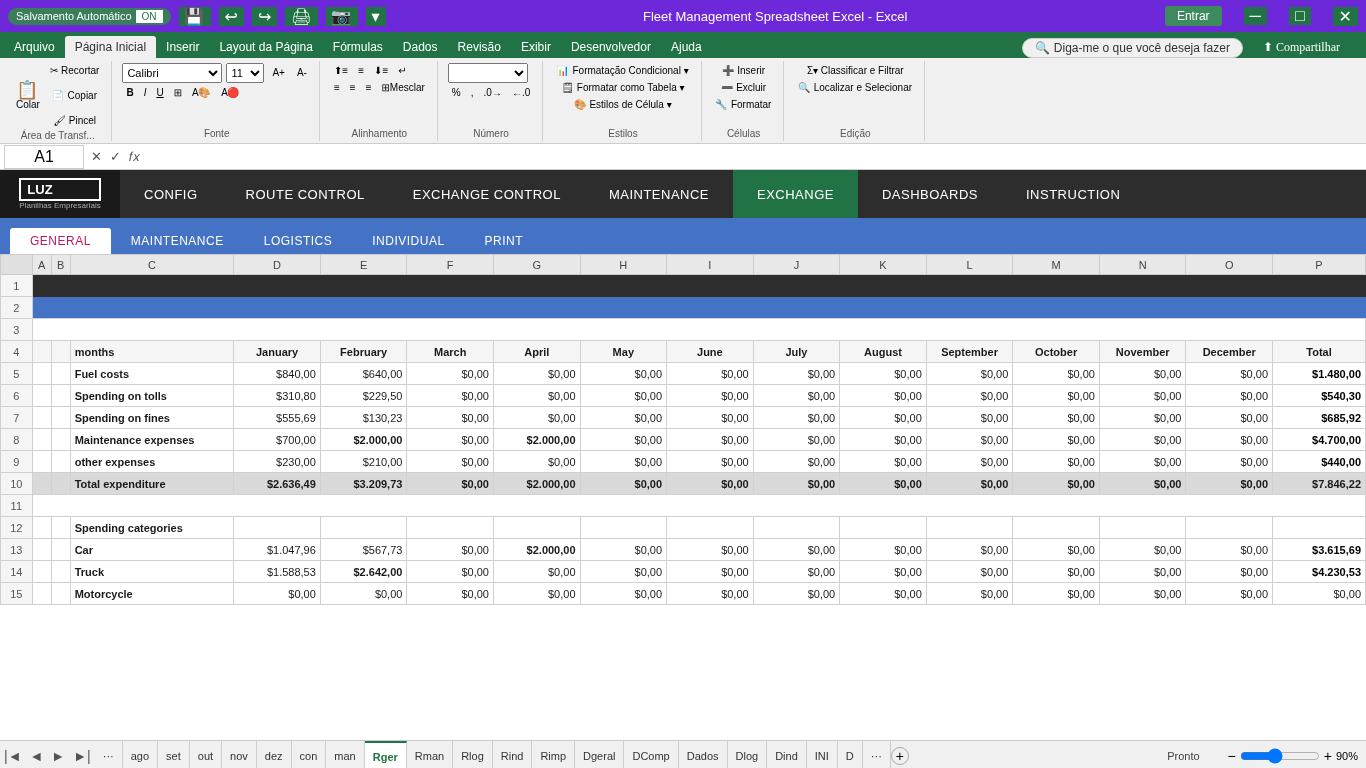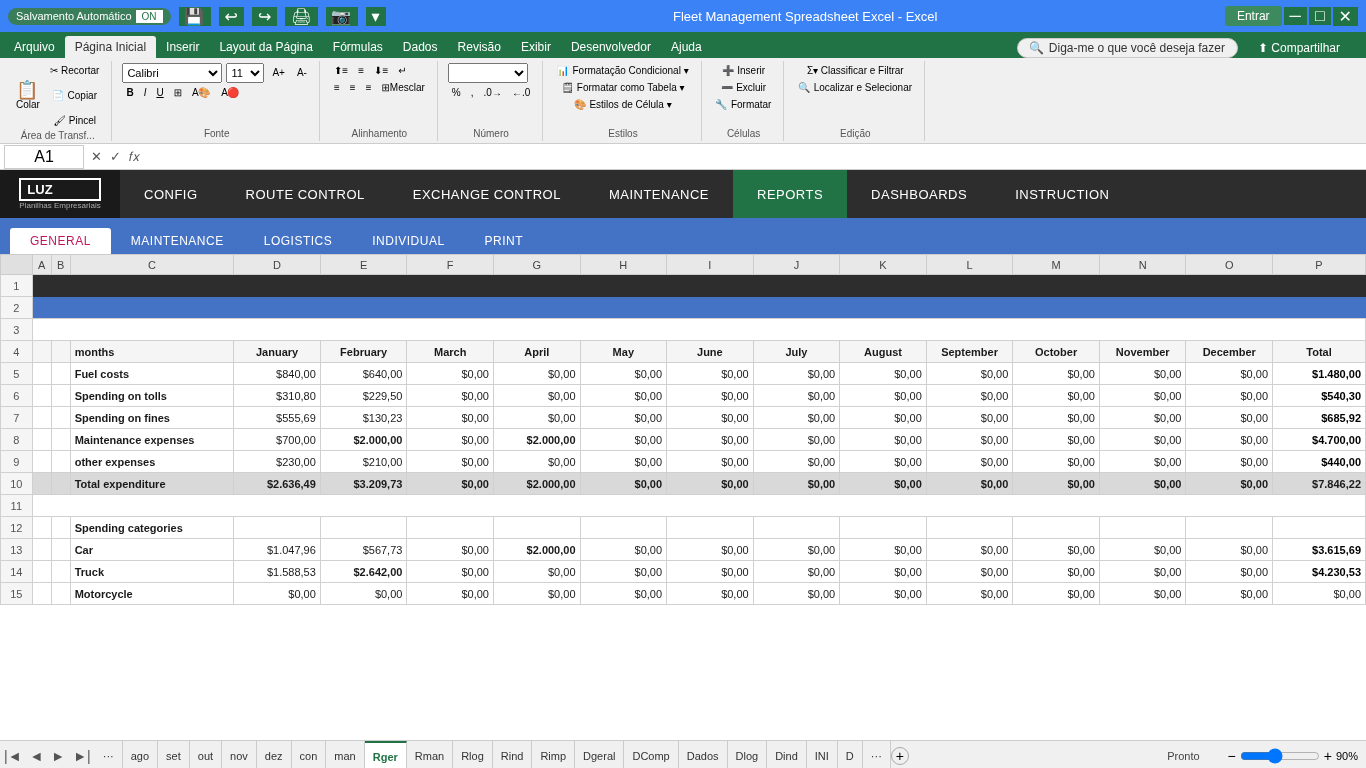--- a/index.html
+++ b/index.html
@@ -1,31 +1,31 @@
 <!DOCTYPE html>
 <html><head>
   <meta charset="utf-8">
   <style>
     * { box-sizing: border-box; margin: 0; padding: 0; }
     body { font-family: 'Segoe UI', Arial, sans-serif; font-size: 11px; background: #f0f0f0; overflow: hidden; width: 1366px; height: 768px; }
 
     
     .title-bar {
-      background: #3b82f6;
+      background: #6d28d9;
       color: white;
       height: 30px;
       display: flex;
       align-items: center;
       justify-content: space-between;
       padding: 16px 8px;
       font-size: 12px;
     }
     .title-bar-left { display: flex; align-items: center; gap: 8px; }
     .title-bar-center { flex: 1; text-align: center; font-size: 13px; }
-    .title-bar-right { display: flex; align-items: center; gap: 2px; }
+    .title-bar-right { display: flex; align-items: center; gap: 22px; }
     .title-bar-btn { background: #217346; border: none; color: white; font-size: 16px; cursor: pointer; padding: 0 6px; }
     .autosave-toggle { background: #3a7d5a; border-radius: 10px; padding: 2px 8px; font-size: 11px; display: flex; align-items: center; gap: 4px; }
     .toggle-on { background: white; color: #217346; border-radius: 0; padding: 1px 6px; font-size: 10px; }
 
     
     .ribbon-tabs {
       background: #217346;
       display: flex;
       align-items: flex-end;
       padding: 0 4px;
@@ -261,21 +261,21 @@
   <div class="ribbon-tab">Dados</div>
   <div class="ribbon-tab">Revisão</div>
   <div class="ribbon-tab">Exibir</div>
   <div class="ribbon-tab">Desenvolvedor</div>
   <div class="ribbon-tab">Ajuda</div>
   <div style="margin-left:auto;display:flex;align-items:center;gap:6px;padding-right:8px;">
     <div style="background:#f0f0f0;border:1px solid #ccc;border-radius:12px;padding:2px 12px;display:flex;align-items:center;gap:4px;color:#333;font-size:12px;">
       <span>🔍</span>
       <span>Diga-me o que você deseja fazer</span>
     </div>
-    <button style="background:#217346;border:none;color:white;padding:3px 14px;border-radius:3px;cursor:pointer;font-size:12px;">⬆ Compartilhar</button>
+    <button style="background:#217346;border:none;color:white;padding:3px 14px;border-radius:3px;cursor:pointer;font-size:12px;font-family:Liberation Serif, serif;">⬆ Compartilhar</button>
   </div>
 </div>
 
 <div class="ribbon">
 
   <div class="ribbon-group">
     <div style="display:flex;gap:2px;align-items:center;">
       <button class="ribbon-btn">
         <span class="ribbon-icon">📋</span>
         <span>Colar</span>
@@ -389,21 +389,21 @@
     <div class="app-logo">
       <div>
         <div class="logo-box">LUZ</div>
         <span class="logo-sub">Planilhas Empresariais</span>
       </div>
     </div>
     <div class="nav-item">CONFIG</div>
     <div class="nav-item">ROUTE CONTROL</div>
     <div class="nav-item">EXCHANGE CONTROL</div>
     <div class="nav-item">MAINTENANCE</div>
-    <div class="nav-item active">REPORTS</div>
+    <div class="nav-item active">EXCHANGE</div>
     <div class="nav-item">DASHBOARDS</div>
     <div class="nav-item">INSTRUCTION</div>
   </div>
 
   <div class="sub-tabs">
     <div class="sub-tab active">GENERAL</div>
     <div class="sub-tab">MAINTENANCE</div>
     <div class="sub-tab">LOGISTICS</div>
     <div class="sub-tab">INDIVIDUAL</div>
     <div class="sub-tab">PRINT</div>

